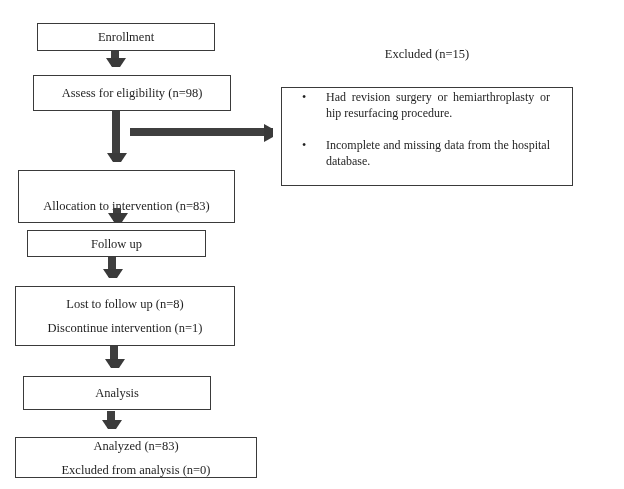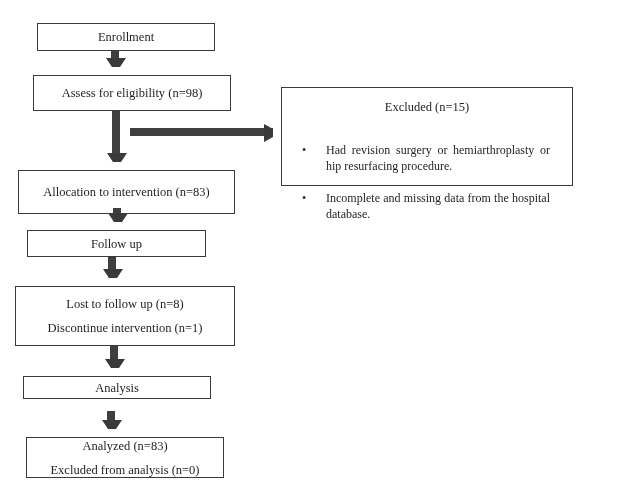--- a/index.html
+++ b/index.html
@@ -21,26 +21,26 @@
     flex-direction: column;
     align-items: center;
     justify-content: center;
     text-align: center;
     font-size: 12.5px;
     line-height: 16px;
   }
   .box-enrollment { left: 29px;  top: 15px;  width: 178px; height: 28px; }
   .box-assess     { left: 25px;  top: 67px;  width: 198px; height: 36px; }
   .box-excluded   { left: 273px; top: 79px;  width: 292px; height: 99px;
-                    justify-content: space-between; padding-top: 7px; }
-  .box-allocation { left: 10px;  top: 162px; width: 217px; height: 44px; }
+                    justify-content: flex-end; padding-top: 7px; }
+  .box-allocation { left: 10px;  top: 162px; width: 217px; height: 53px; justify-content: flex-end; }
   .box-followup   { left: 19px;  top: 222px; width: 179px; height: 27px; }
   .box-lost       { left: 7px;   top: 278px; width: 220px; height: 60px; }
-  .box-analysis   { left: 15px;  top: 368px; width: 188px; height: 23px; }
-  .box-analyzed   { left: 18px;   top: 429px; width: 198px; height: 41px; }
+  .box-analysis   { left: 15px;  top: 368px; width: 188px; height: 34px; }
+  .box-analyzed   { left: 7px;   top: 429px; width: 242px; height: 41px; }
 
   .excluded-title { font-size: 12.5px; line-height: 16px; }
   .bullet-list {
     margin-top: 11px;
     width: 100%;
     padding-left: 9px;
     padding-right: 10px;
     text-align: left;
     font-size: 12px;
     line-height: 16px;

